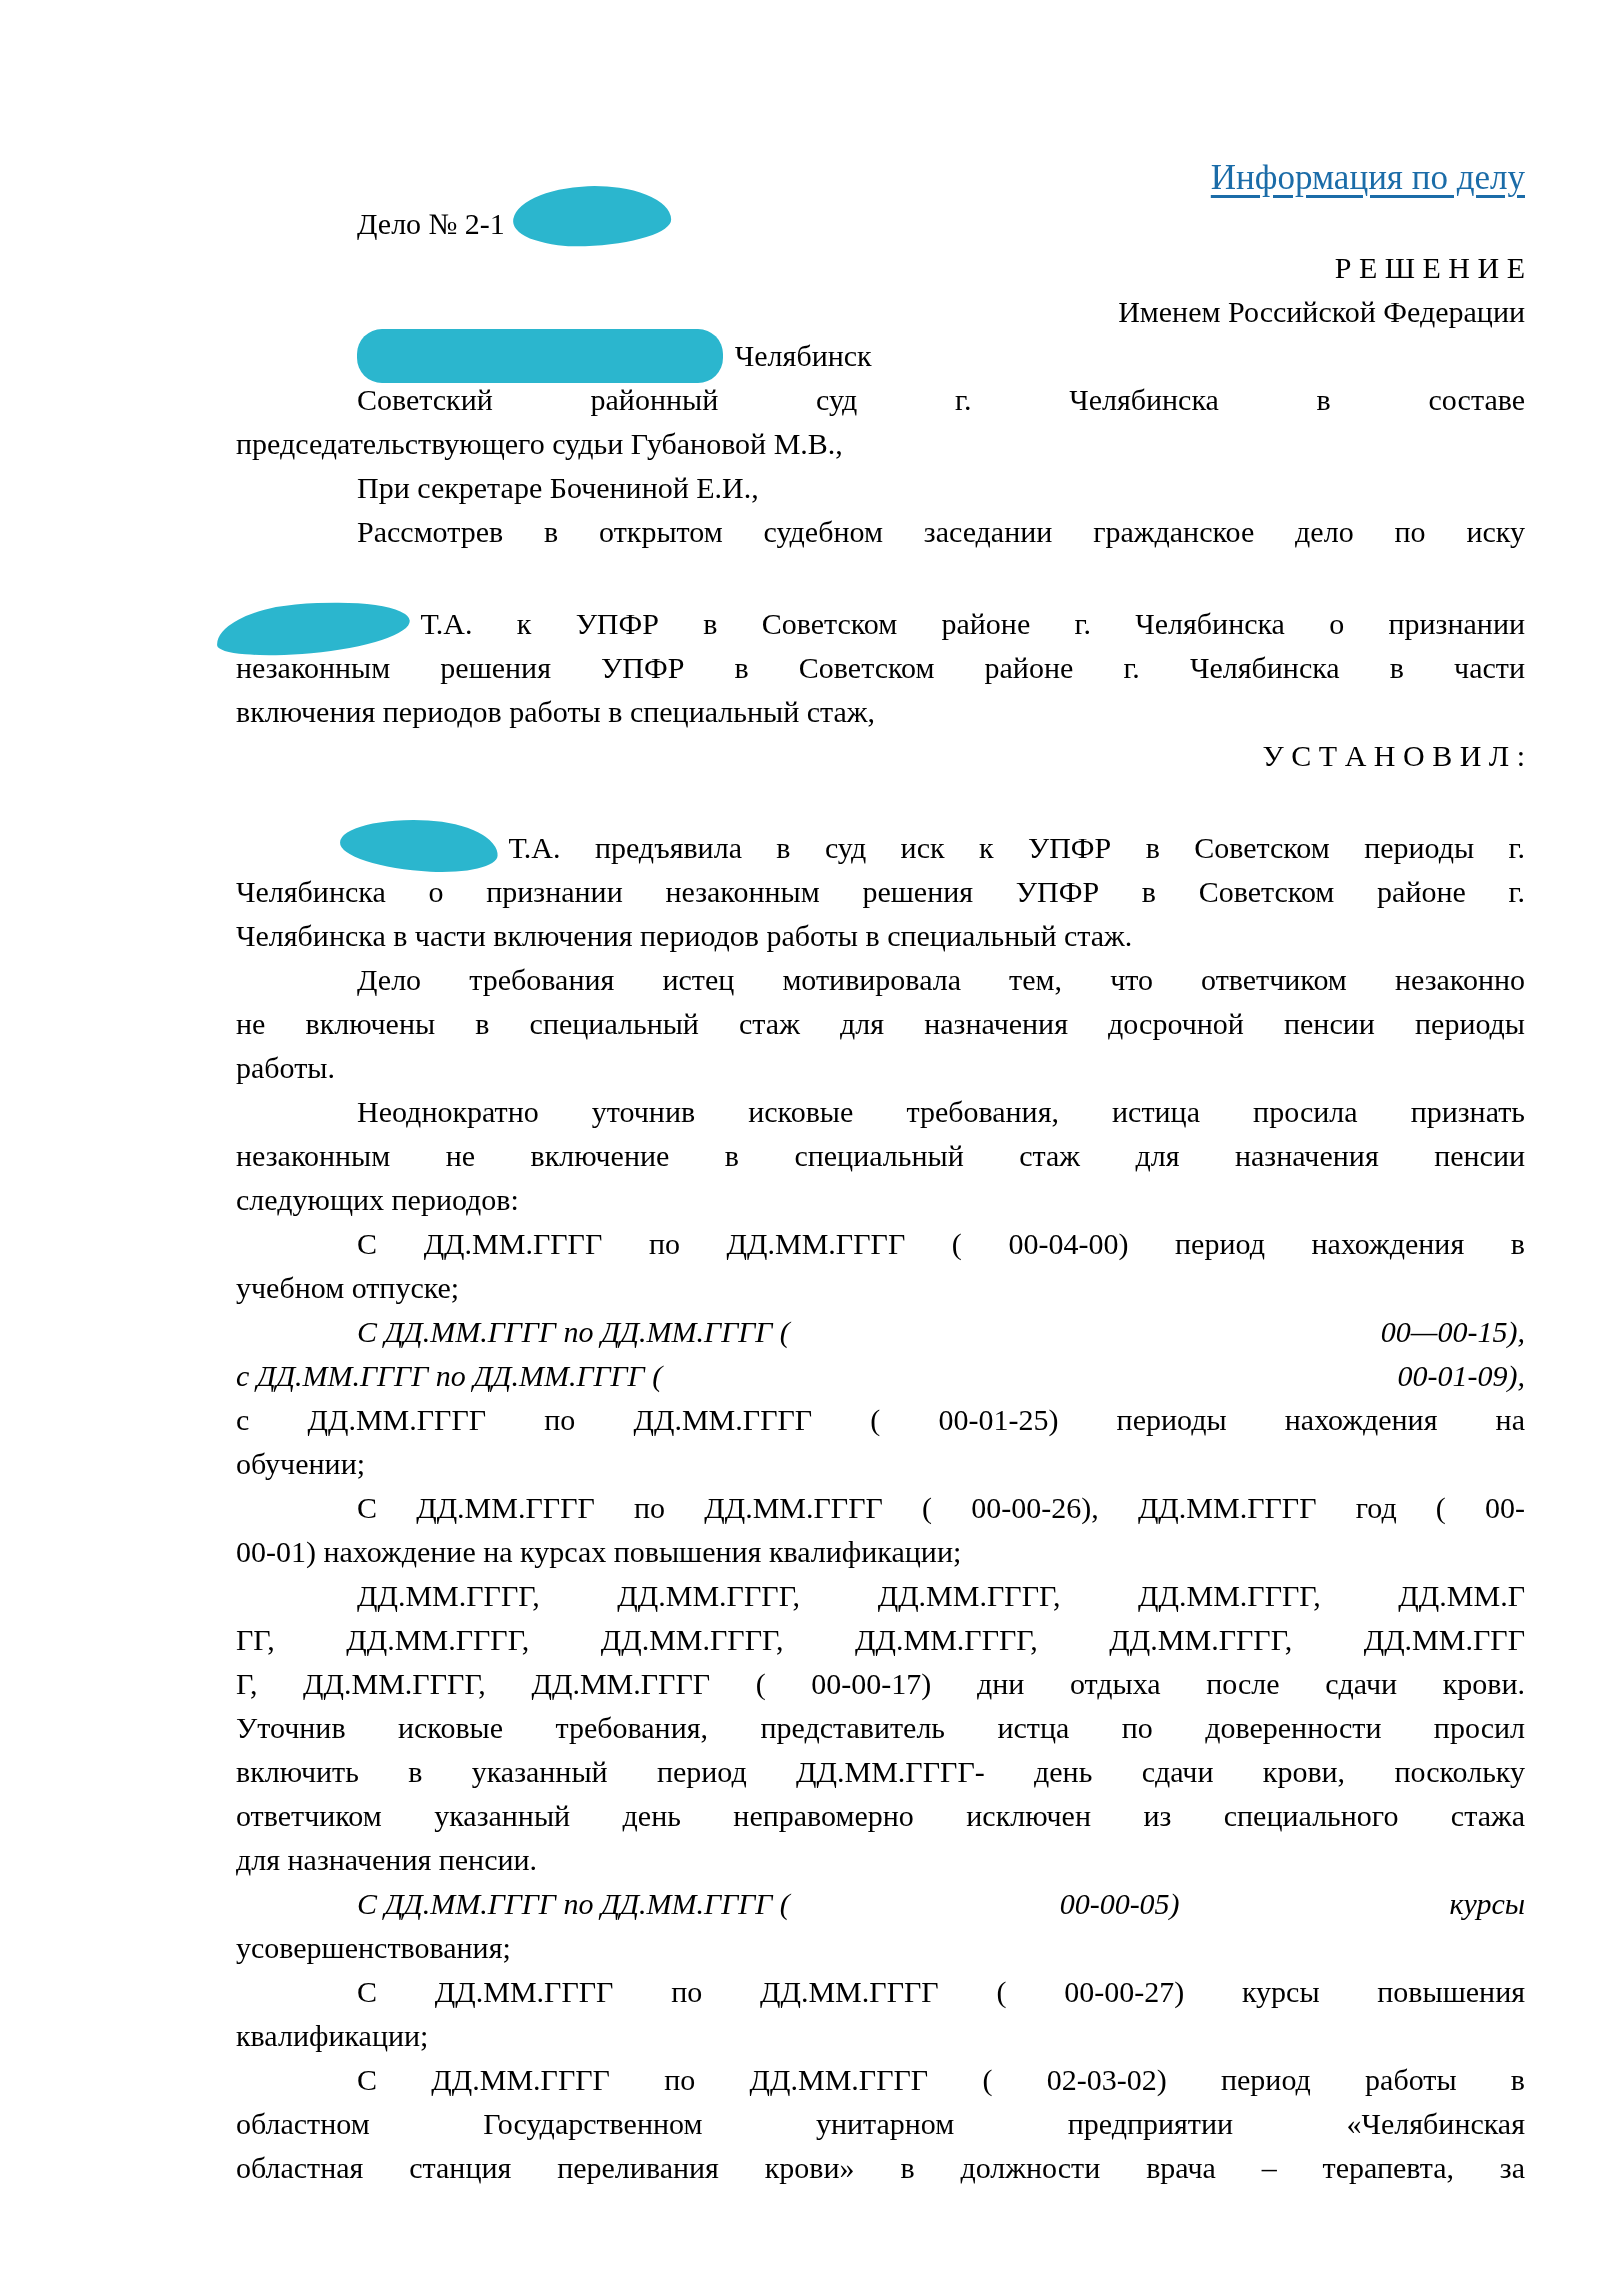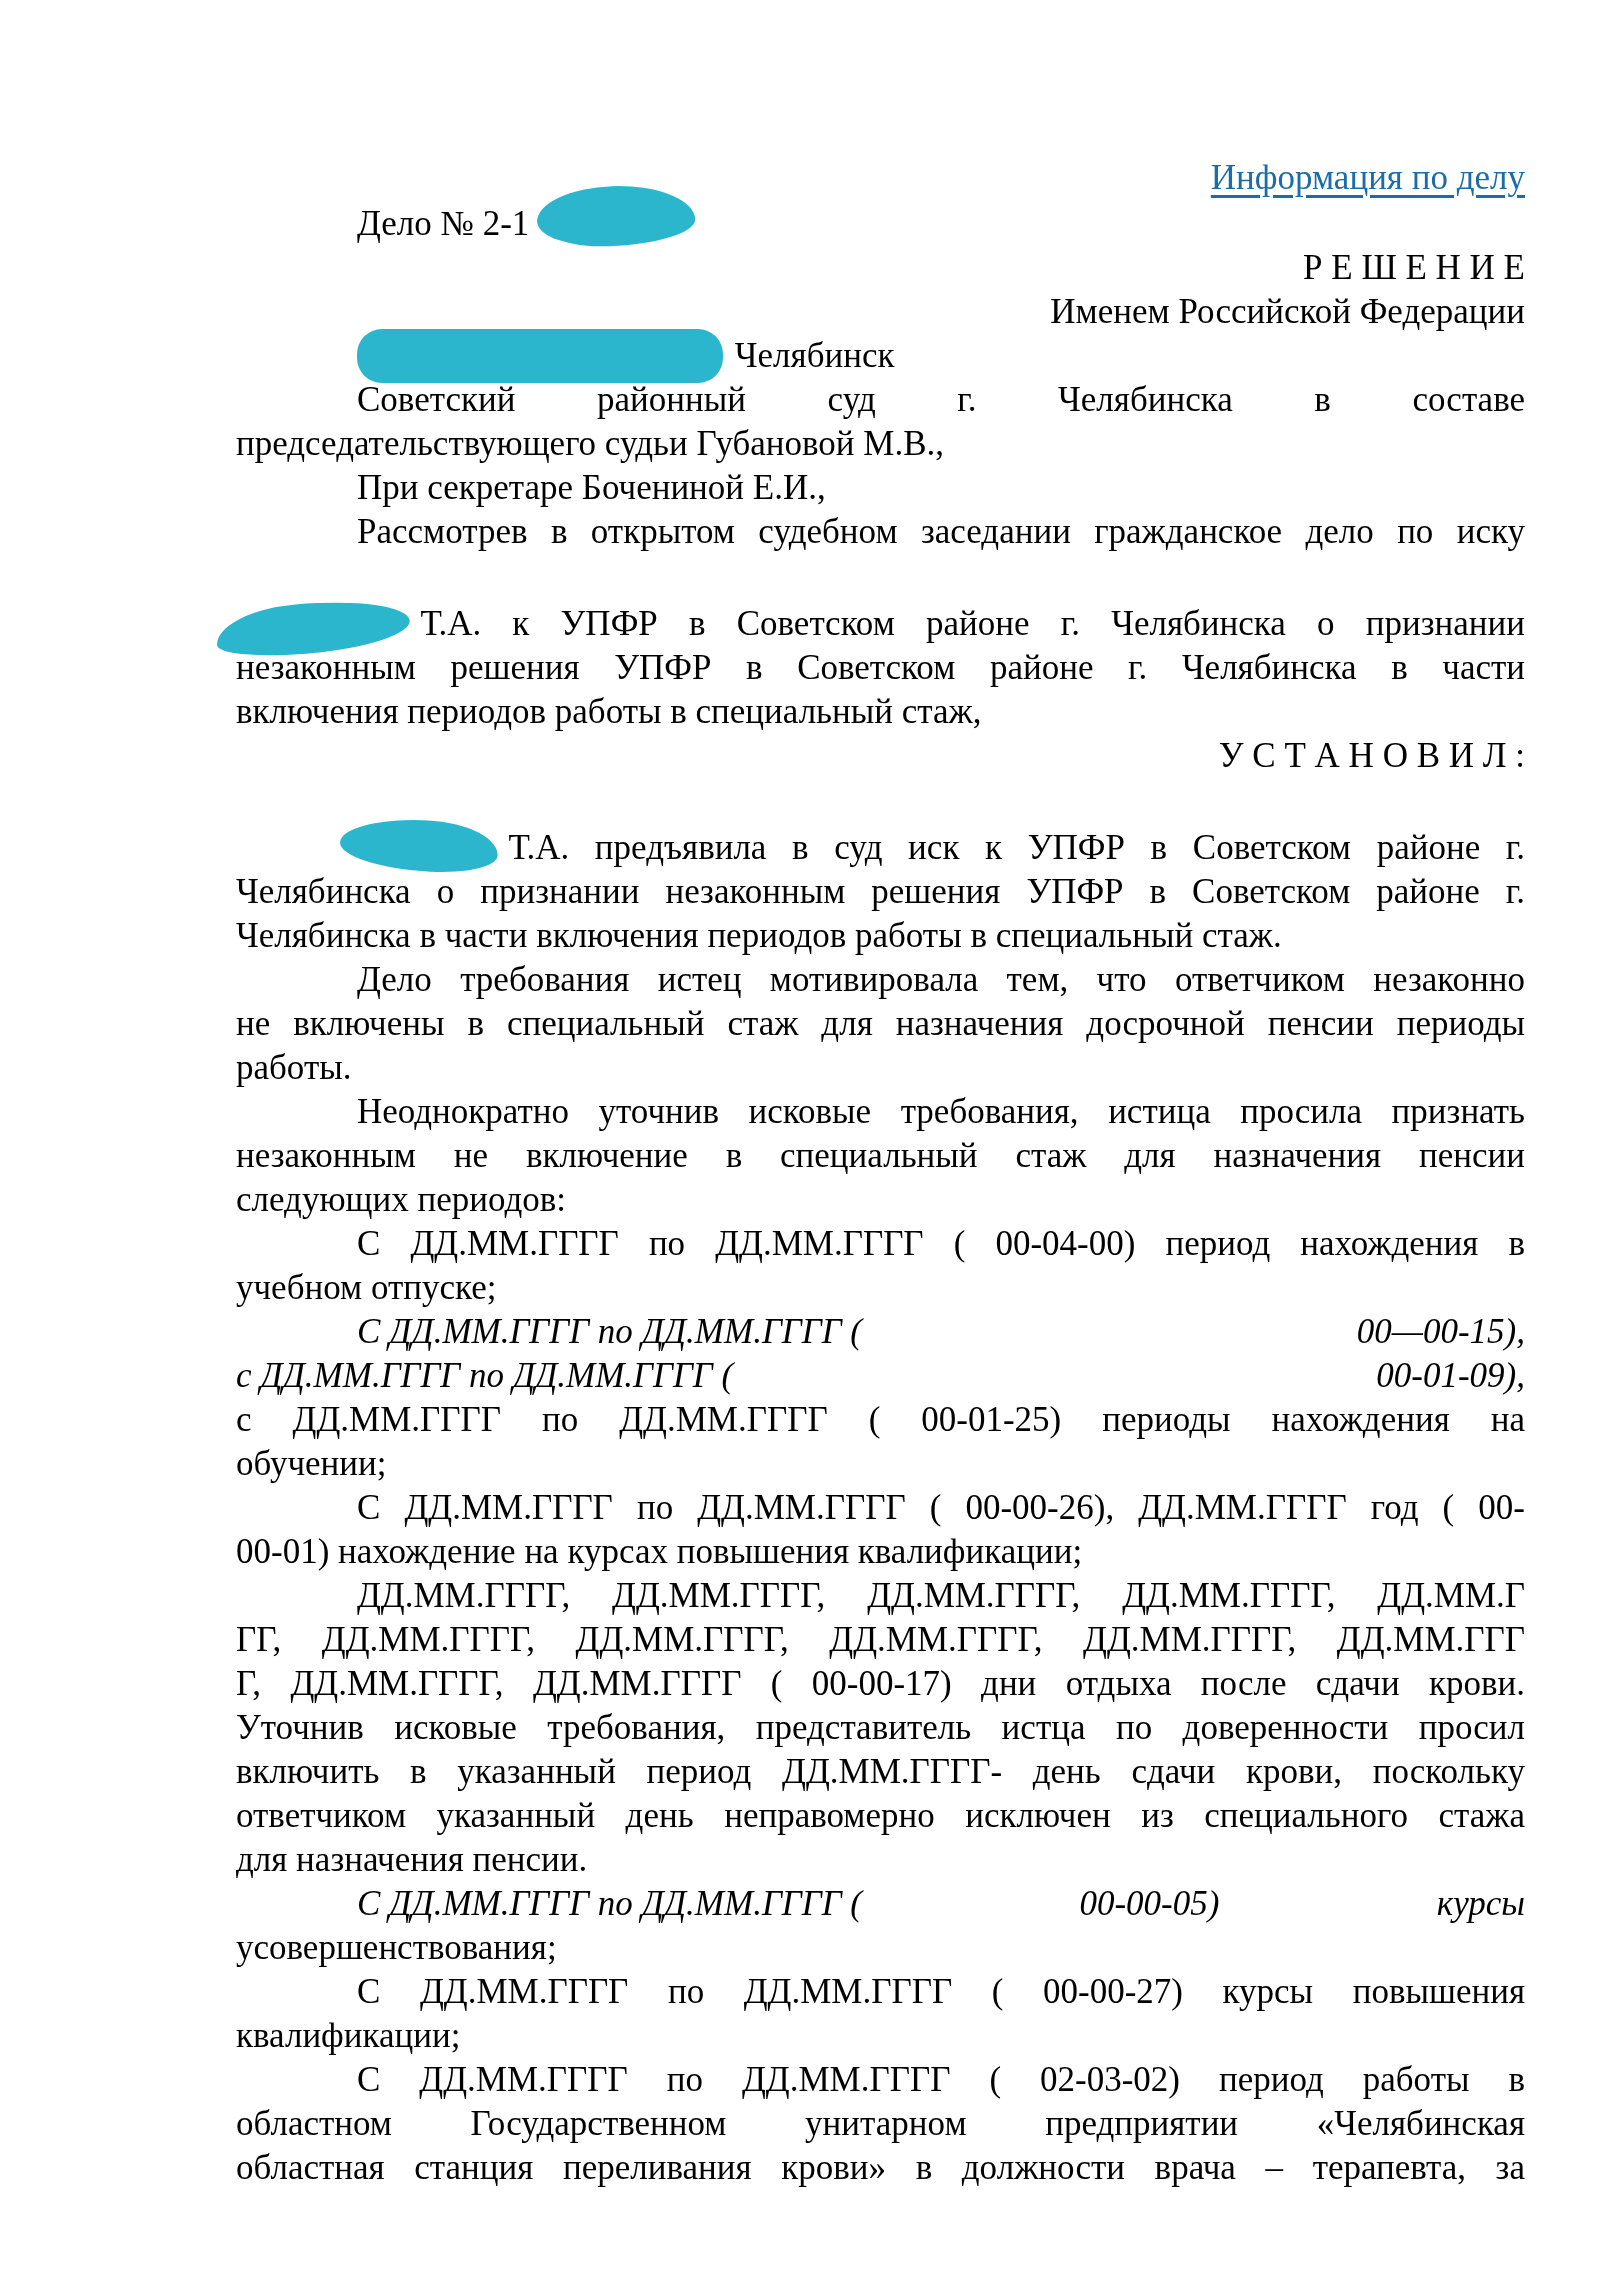--- a/index.html
+++ b/index.html
@@ -29,21 +29,21 @@
     margin-top:32px;
   }
   .doc-body{
     position:absolute;
     left:236px;top:202px;
     width:1289px;
   }
   .line{
     position:relative;
     height:44px;line-height:44px;
-    font-size:35px;
+    font-size:30px;
     white-space:nowrap;
   }
   .line.ind{padding-left:121px;}
   .line.c{text-align:right;white-space:normal;}
   .line.j{text-align:justify;text-align-last:justify;white-space:normal;}
   .line.f{display:flex;align-items:flex-end;font-style:italic;}
   .line.f .seg{white-space:pre;}
   .line.f .sp{flex:1 1 auto;}
   .line.jb{display:flex;margin-top:48px;}
   .line.jb .fill{
@@ -102,21 +102,21 @@
       <div class="line j ind"><span>Рассмотрев в открытом судебном заседании гражданское дело по иску</span></div>
       <div class="line jb">
         <span class="blob blob-c"></span>
         <span class="fill">Т.А. к УПФР в Советском районе г. Челябинска о признании</span>
       </div>
       <div class="line j"><span>незаконным решения УПФР в Советском районе г. Челябинска в части</span></div>
       <div class="line l"><span>включения периодов работы в специальный стаж,</span></div>
       <div class="line c ind"><span>У С Т А Н О В И Л :</span></div>
       <div class="line jb ind">
         <span class="blob blob-d"></span>
-        <span class="fill">Т.А. предъявила в суд иск к УПФР в Советском районе г.</span>
+        <span class="fill">Т.А. предъявила в суд иск к УПФР в Советском периоды г.</span>
       </div>
       <div class="line j"><span>Челябинска о признании незаконным решения УПФР в Советском районе г.</span></div>
       <div class="line l"><span>Челябинска в части включения периодов работы в специальный стаж.</span></div>
       <div class="line j ind"><span>Дело требования истец мотивировала тем, что ответчиком незаконно</span></div>
       <div class="line j"><span>не включены в специальный стаж для назначения досрочной пенсии периоды</span></div>
       <div class="line l"><span>работы.</span></div>
       <div class="line j ind"><span>Неоднократно уточнив исковые требования, истица просила признать</span></div>
       <div class="line j"><span>незаконным не включение в специальный стаж для назначения пенсии</span></div>
       <div class="line l"><span>следующих периодов:</span></div>
       <div class="line j ind"><span>С ДД.ММ.ГГГГ по ДД.ММ.ГГГГ ( 00-04-00) период нахождения в</span></div>

